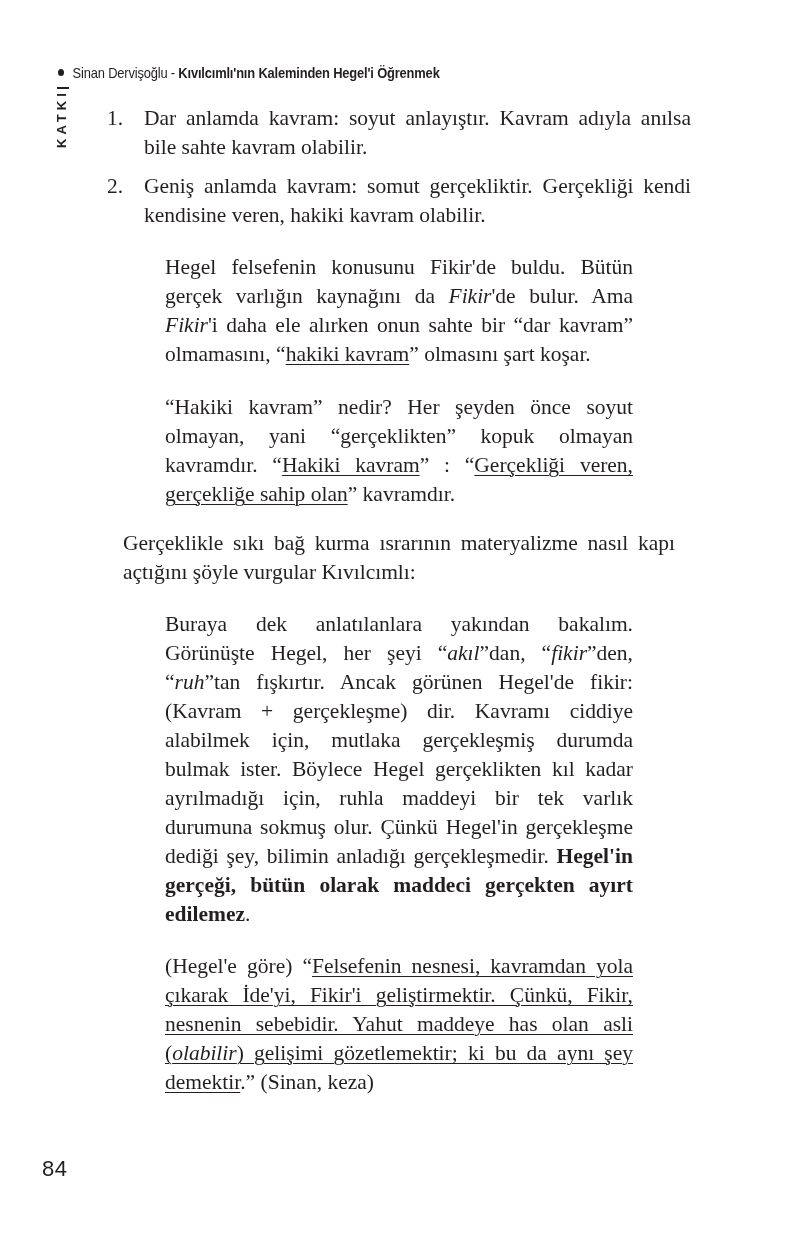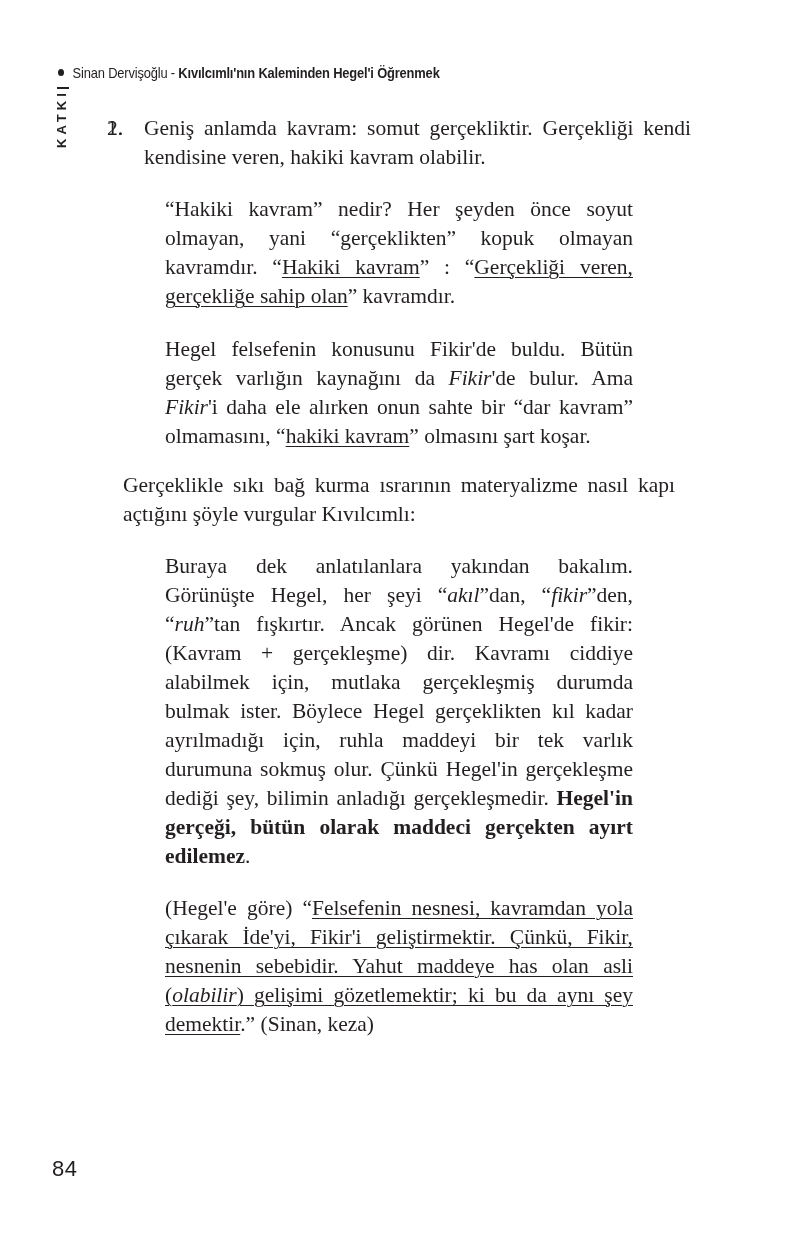--- a/index.html
+++ b/index.html
@@ -100,21 +100,21 @@
       margin: 16px;
       text-align: justify;
     }
 
     .u { text-decoration: underline; text-underline-offset: 3px; text-decoration-thickness: 1px; }
     .i { font-style: italic; }
     .b { font-weight: bold; }
 
     .page-number {
       position: absolute;
-      left: 52px;
+      left: 42px;
       top: 1156px;
       font-family: "Liberation Sans", "DejaVu Sans", sans-serif;
       font-size: 22px;
       font-weight: normal;
       letter-spacing: 0.5px;
     }
   </style>
 </head>
 <body>
 
@@ -123,30 +123,31 @@
 </div>
 
 <div class="side-tick"></div>
 <div class="side-label">KATKI</div>
 
 <div class="content">
 
   <ol class="numbered-list">
     <li>
       <span class="num">1.</span>
+      <span>Dar anlamda kavram: soyut anlayıştır. Kavram adıyla anılsa bile sahte kavram olabilir.</span>
     </li>
     <li>
       <span class="num">2.</span>
       <span>Geniş anlamda kavram: somut gerçekliktir. Gerçekliği kendi kendisine veren, hakiki kavram olabilir.</span>
     </li>
   </ol>
 
   <div class="block-quote">
+    <p><span>Hegel felsefenin konusunu Fikir'de buldu. Bütün gerçek varlığın kaynağını da </span><span class="i">Fikir</span><span>'de bulur. Ama </span><span class="i">Fikir</span><span>'i daha ele alırken onun sahte bir “dar kavram” olmamasını, “</span><span class="u">hakiki kavram</span><span>” olmasını şart koşar.</span></p>
     <p><span>“Hakiki kavram” nedir? Her şeyden önce soyut olmayan, yani “gerçeklikten” kopuk olmayan kavramdır. “</span><span class="u">Hakiki kavram</span><span>” : “</span><span class="u">Gerçekliği veren, gerçekliğe sahip olan</span><span>” kavramdır.</span></p>
-    <p><span>Hegel felsefenin konusunu Fikir'de buldu. Bütün gerçek varlığın kaynağını da </span><span class="i">Fikir</span><span>'de bulur. Ama </span><span class="i">Fikir</span><span>'i daha ele alırken onun sahte bir “dar kavram” olmamasını, “</span><span class="u">hakiki kavram</span><span>” olmasını şart koşar.</span></p>
   </div>
 
   <p class="body-para">Gerçeklikle sıkı bağ kurma ısrarının materyalizme nasıl kapı açtığını şöyle vurgular Kıvılcımlı:</p>
 
   <div class="block-quote">
     <p><span>Buraya dek anlatılanlara yakından bakalım. Görünüşte Hegel, her şeyi “</span><span class="i">akıl</span><span>”dan, “</span><span class="i">fikir</span><span>”den, “</span><span class="i">ruh</span><span>”tan fışkırtır. Ancak görünen Hegel'de fikir: (Kavram + gerçekleşme) dir. Kavramı ciddiye alabilmek için, mutlaka gerçekleşmiş durumda bulmak ister. Böylece Hegel gerçeklikten kıl kadar ayrılmadığı için, ruhla maddeyi bir tek varlık durumuna sokmuş olur. Çünkü Hegel'in gerçekleşme dediği şey, bilimin anladığı gerçekleşmedir. </span><span class="b">Hegel'in gerçeği, bütün olarak maddeci gerçekten ayırt edilemez</span><span>.</span></p>
   </div>
 
 
   <div class="block-quote">

